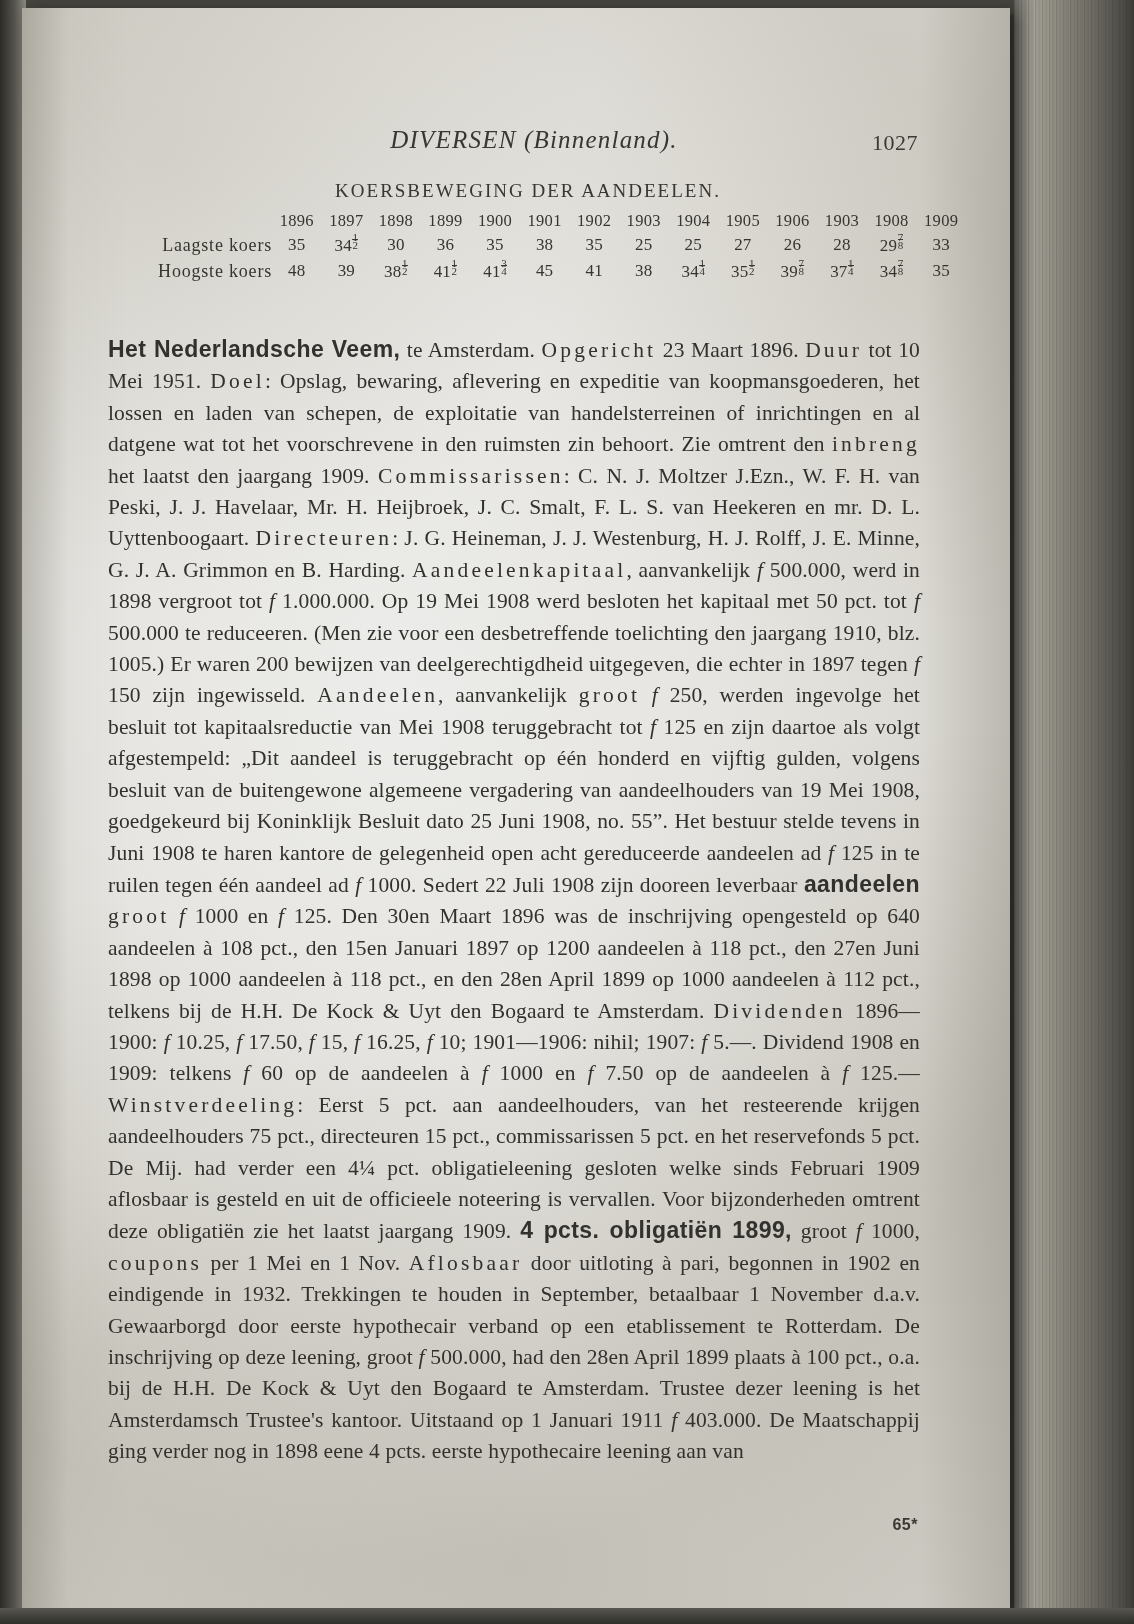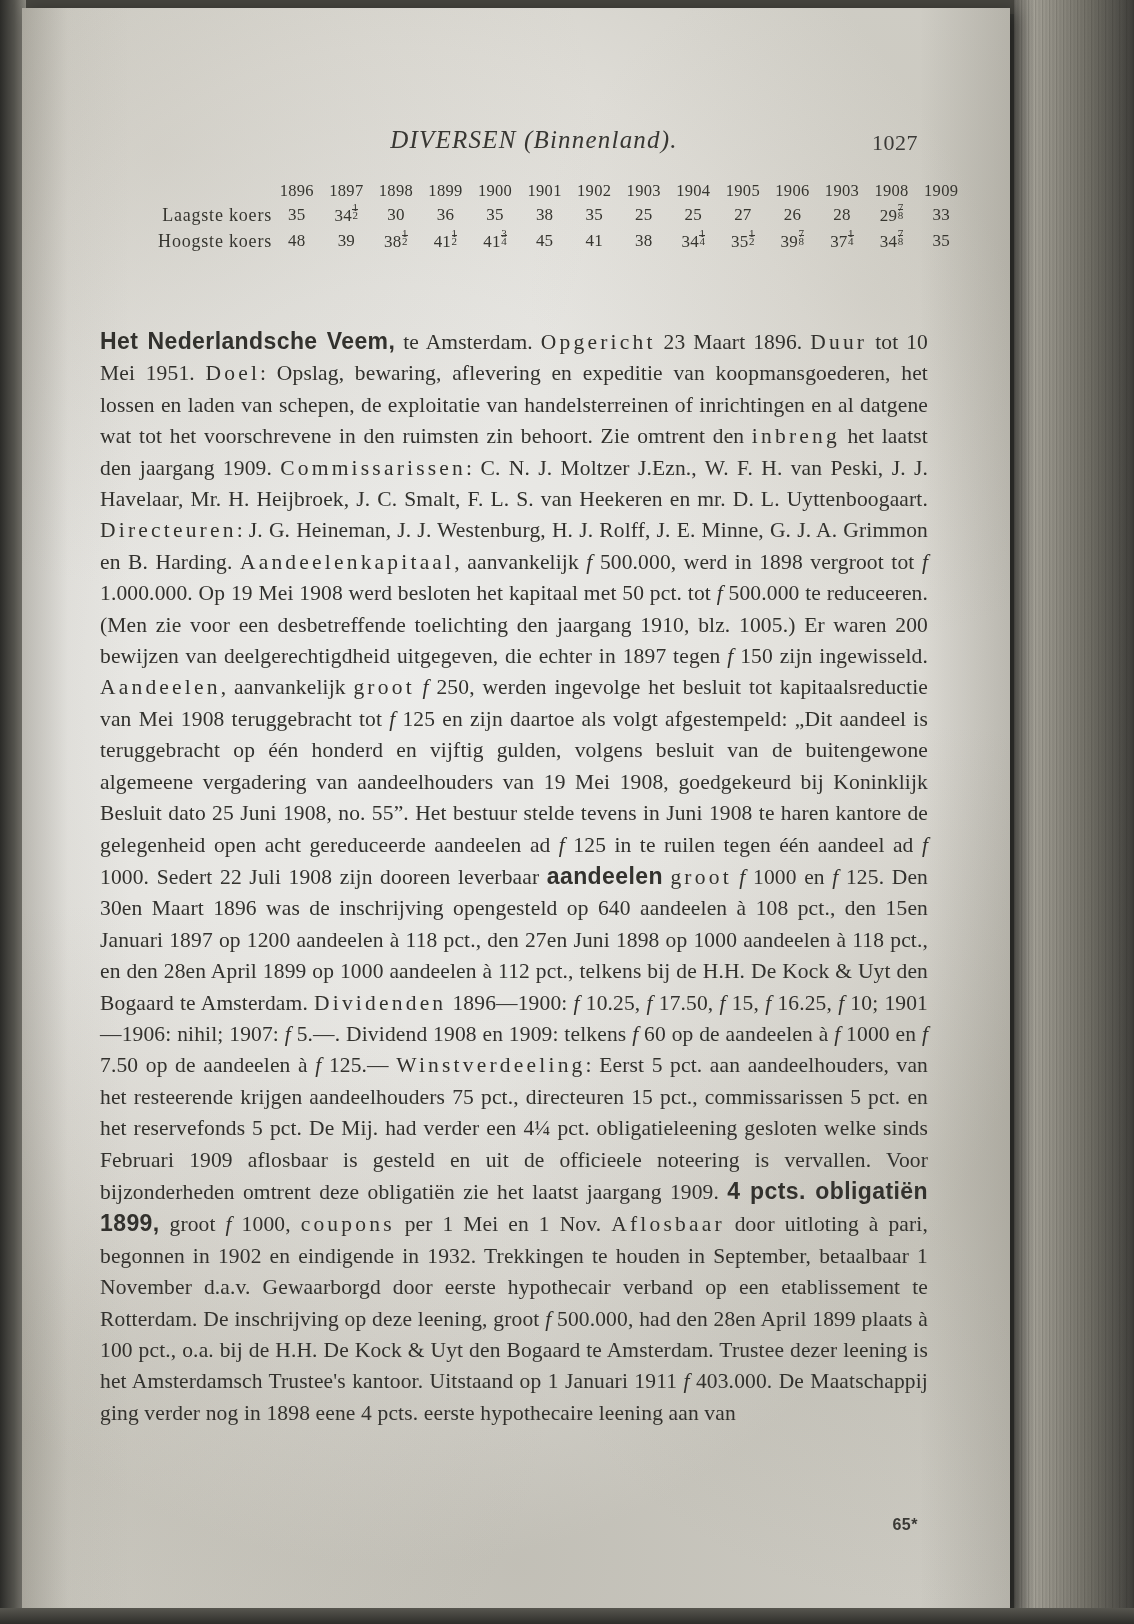--- a/index.html
+++ b/index.html
@@ -137,20 +137,21 @@
     width: 870px;
   }
   #koers-title {
     text-align: center;
     font-size: 19px;
     letter-spacing: 2.0px;
     color: #383733;
     padding-right: 10px;
   }
   table#koers-table {
+    margin-top: 8px;
     border-collapse: collapse;
     width: 868px;
     table-layout: fixed;
     font-size: 17px;
     color: #36352f;
   }
   #koers-table th, #koers-table td {
     padding: 0;
     text-align: center;
     font-weight: normal;
@@ -191,21 +192,21 @@
     position: absolute;
     left: 78px;
     top: 318px;
     width: 828px;
     font-size: 21.5px;
     line-height: 31.4px;
     text-align: justify;
     color: #32312d;
     letter-spacing: 0.15px;
   }
-  #body-text p { margin: 0; }
+  #body-text p { margin: 8px; }
   .b { font-family: "Liberation Sans", sans-serif; font-weight: bold; font-size: 23px; letter-spacing: 0.4px; }
   .sp { letter-spacing: 3.2px; }
   .fl { font-style: italic; font-family: "Liberation Serif", serif; }
 
   
   #signature {
     position: absolute;
     right: 92px;
     top: 1508px;
     font-family: "Liberation Sans", sans-serif;
@@ -226,20 +227,21 @@
 
   <div id="paper">
     <div id="content">
 
       <div id="running-head">
         <div id="head-title">DIVERSEN (Binnenland).</div>
         <div id="page-number">1027</div>
       </div>
 
       <div id="koers-block">
+        <div id="koers-title">KOERSBEWEGING DER AANDEELEN.</div>
 
         <table id="koers-table">
           <thead>
             <tr>
               <td class="rowlabel"></td>
             <td class="yr">1896</td>
                 <td class="yr">1897</td>
                 <td class="yr">1898</td>
                 <td class="yr">1899</td>
                 <td class="yr">1900</td>

